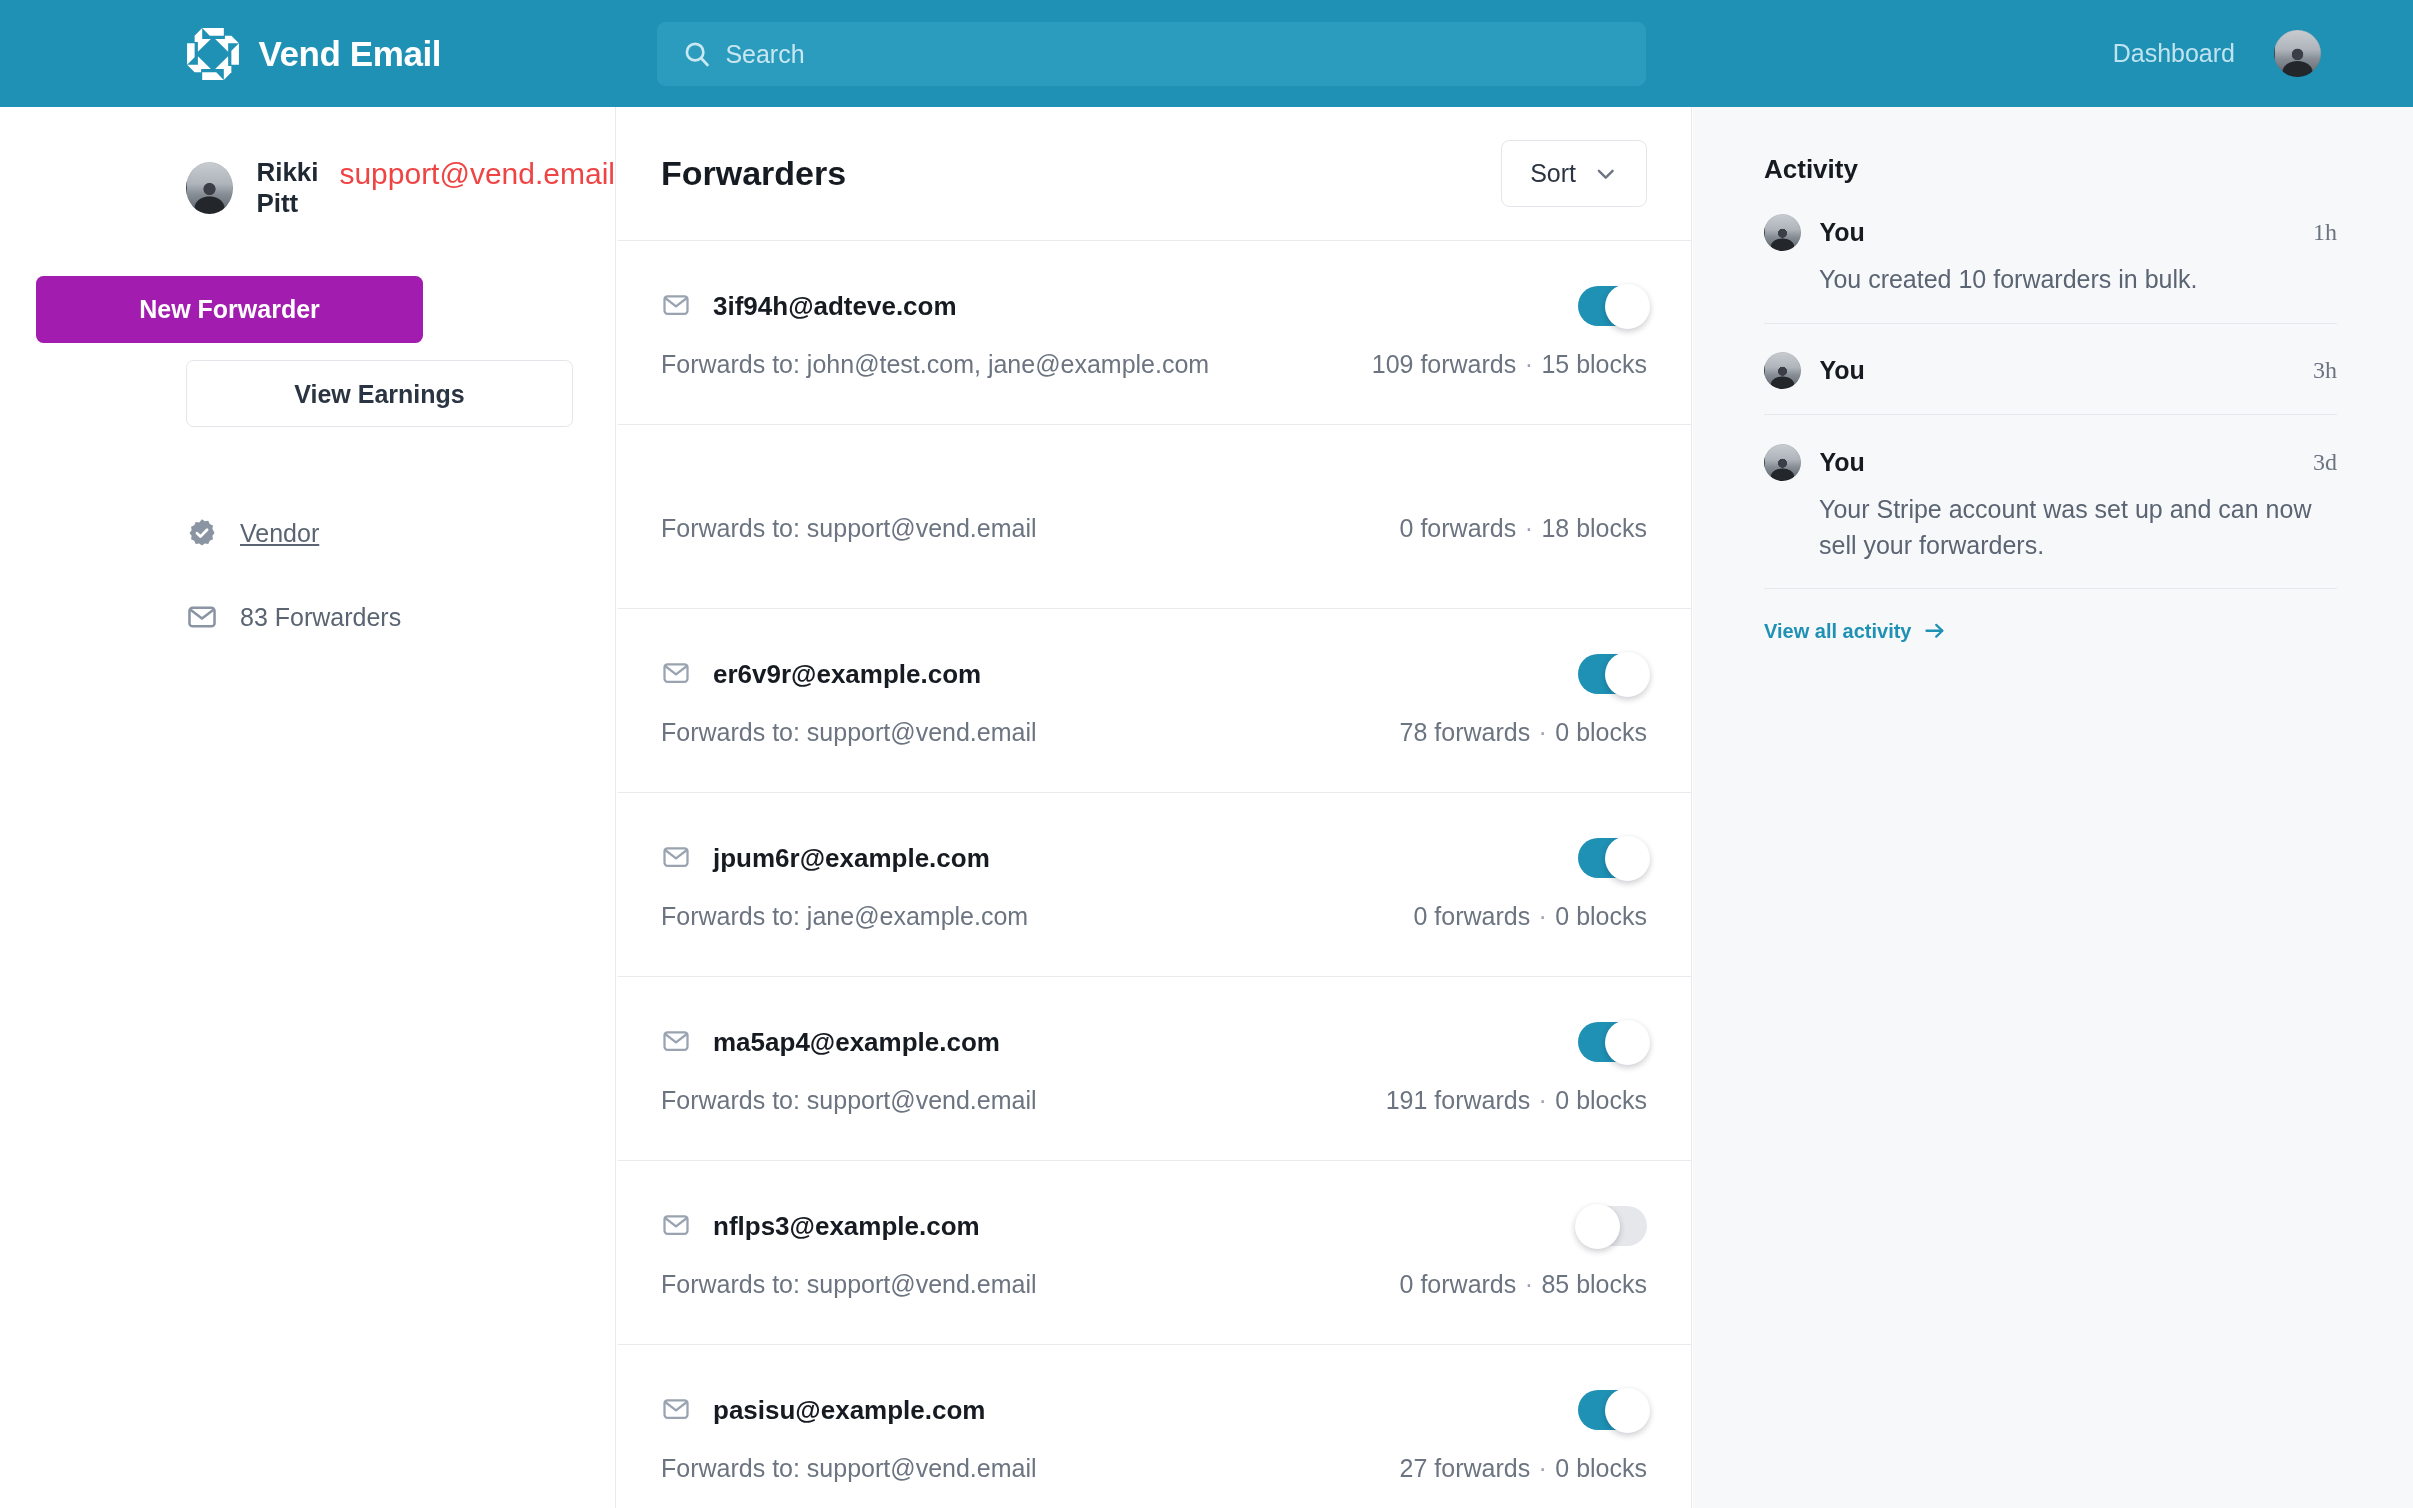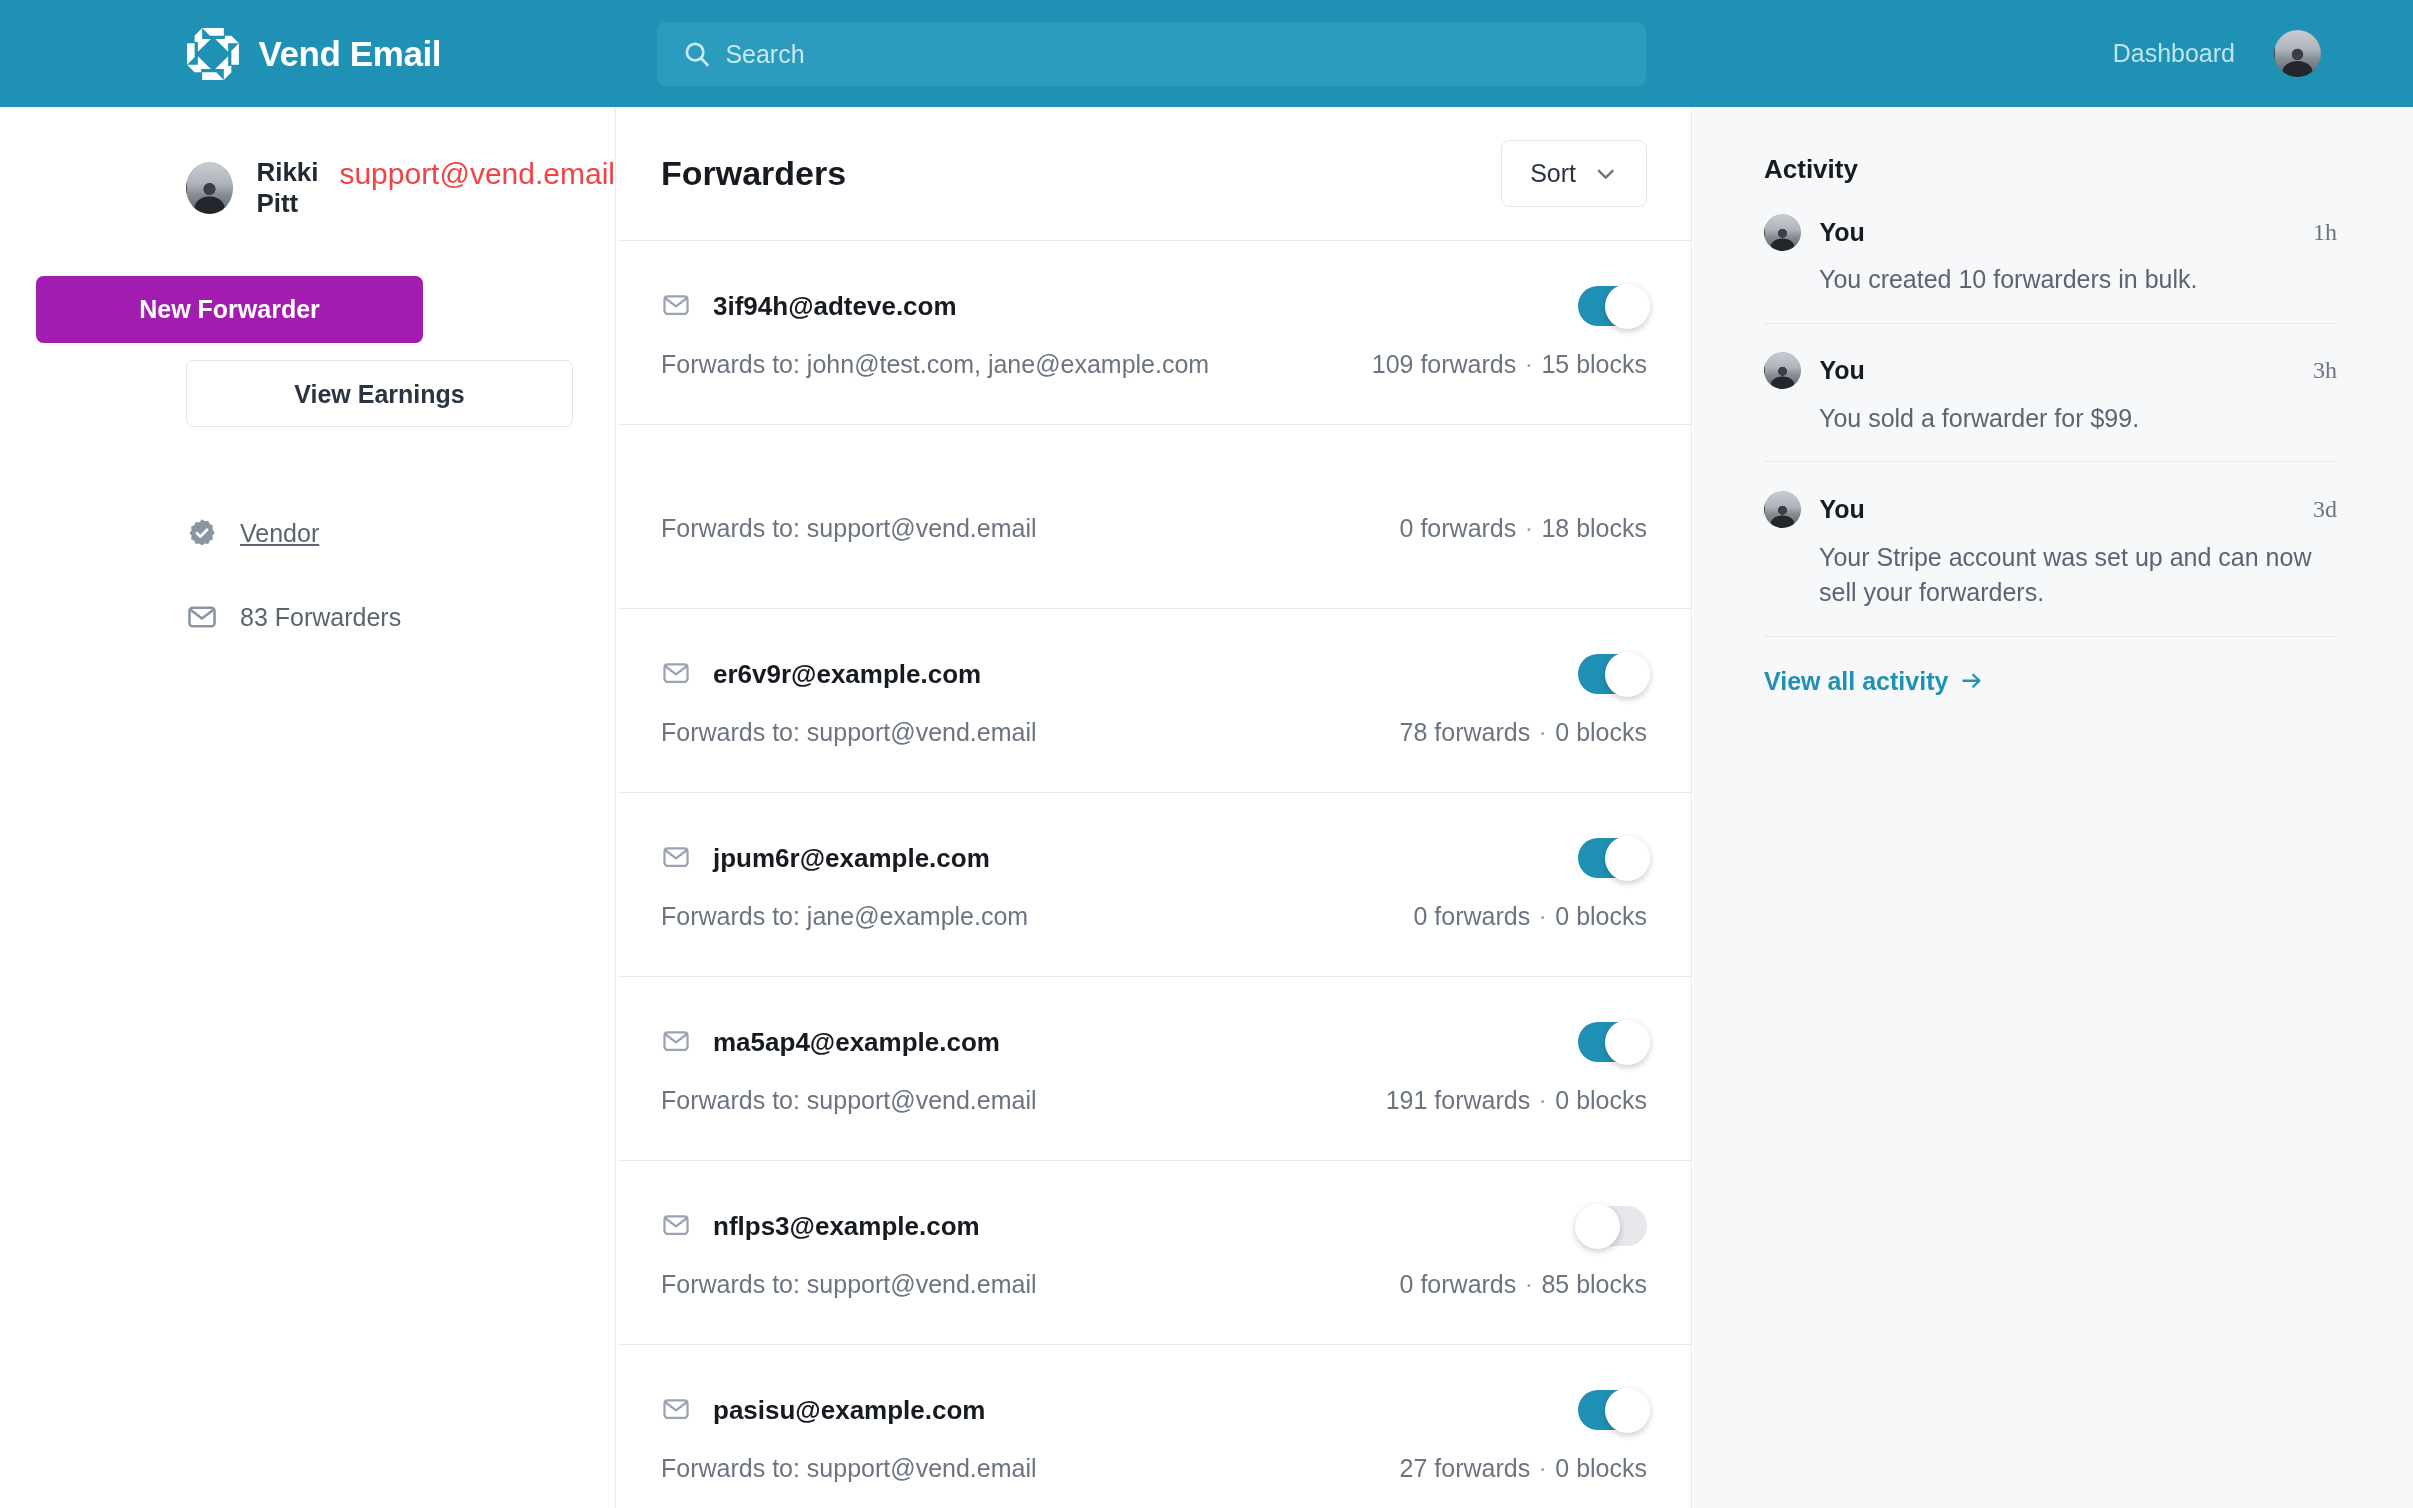--- a/index.html
+++ b/index.html
@@ -158,21 +158,21 @@
   .avatar-28 { width: 37px; height: 37px; flex: 0 0 auto; }
   .act-who {
     margin-left: 18.4px; font-size: 25px; font-weight: bold; color: #161b22;
   }
   .act-time { margin-left: auto; font-size: 24px; color: #6b7480; font-family: Liberation Serif, serif; }
   .act-text {
     margin: 11.7px 0 0 55px; font-size: 25px; color: #5a6472; line-height: 1.42;
   }
   .act-link {
     display: inline-flex; align-items: center; gap: 11.7px;
-    margin: 30px 0 0 71px; font-size: 25px; font-weight: bold;
+    margin: 30px 0 0 71px; font-size: 20px; font-weight: bold;
     color: #1f91b4; text-decoration: none; cursor: pointer;
   }
 </style>
 </head>
 <body>
 
 <div class="topbar">
 
   <div class="brand">
     <svg class="brand-mark" viewBox="0 0 100 100">
@@ -380,21 +380,20 @@
       <span class="act-time">1h</span>
     </div>
     <div class="act-text">You created 10 forwarders in bulk.</div>
         </div>
         <div class="act-item">
     <div class="act-head">
       <div class="avatar avatar-28"></div>
       <span class="act-who">You</span>
       <span class="act-time">3h</span>
     </div>
-    <div class="act-text">You sold a forwarder for $99.</div>
         </div>
         <div class="act-item">
     <div class="act-head">
       <div class="avatar avatar-28"></div>
       <span class="act-who">You</span>
       <span class="act-time">3d</span>
     </div>
     <div class="act-text">Your Stripe account was set up and can now sell your forwarders.</div>
         </div>
       </div>

